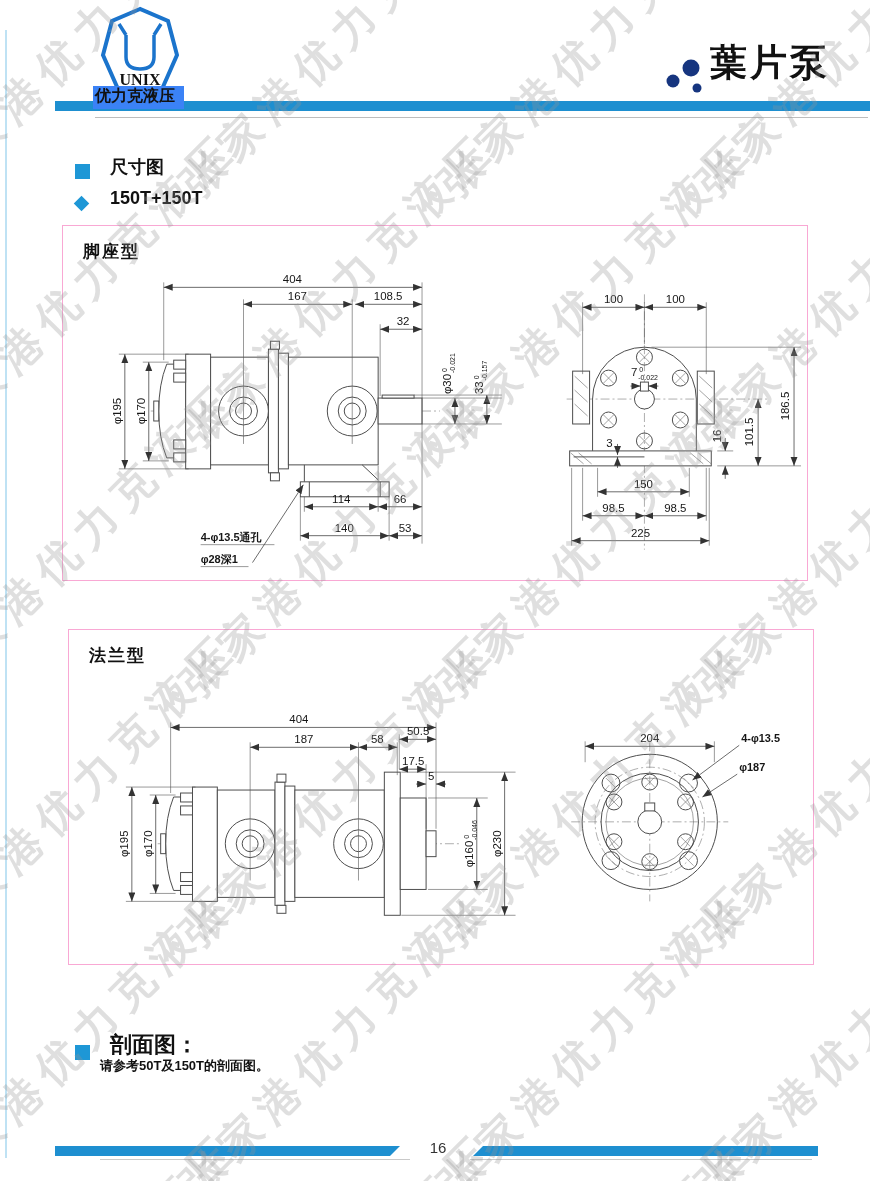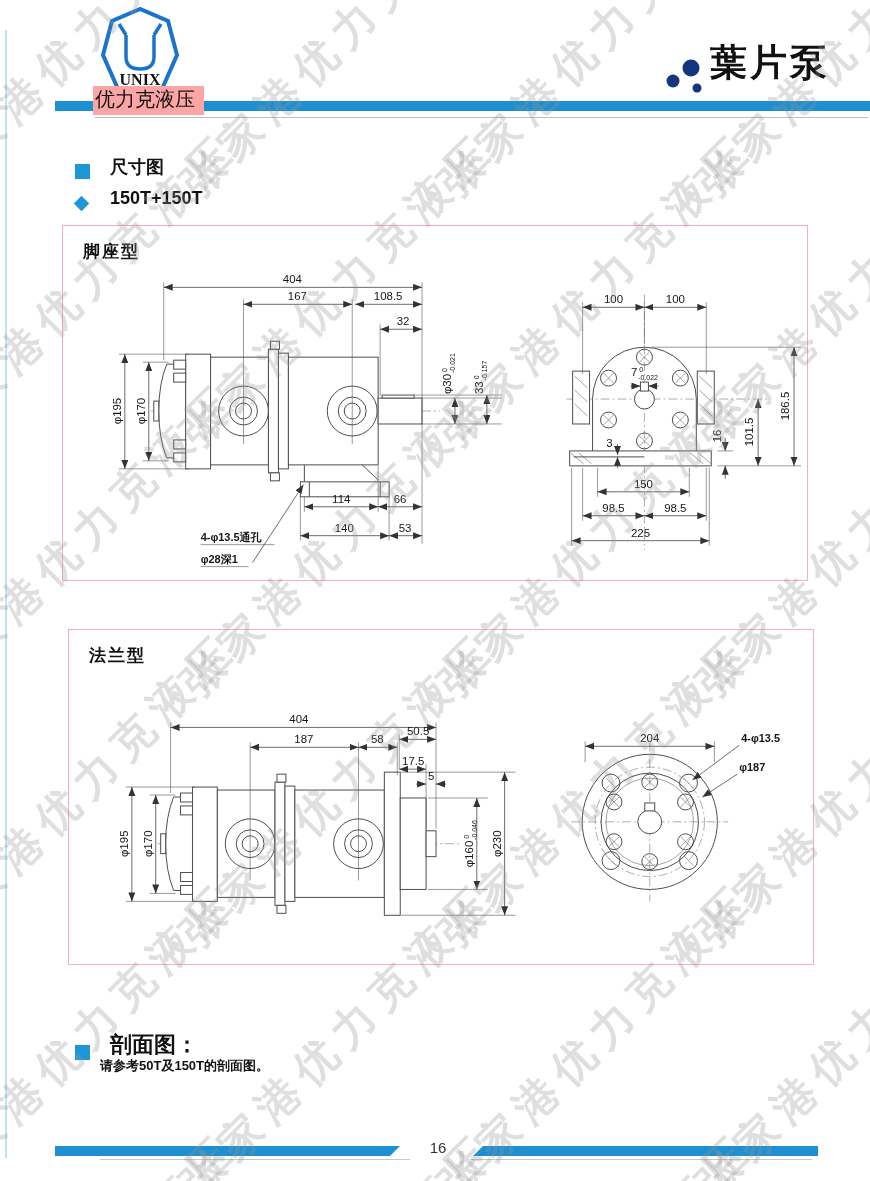--- a/index.html
+++ b/index.html
@@ -7,21 +7,21 @@
        font-family:"Liberation Sans",sans-serif;color:#111}
   .abs{position:absolute}
   
   #wm-layer{position:absolute;inset:0;z-index:6;pointer-events:none;overflow:hidden}
   .wm{position:absolute;white-space:nowrap;transform-origin:0 0;transform:rotate(-45deg);
       font-weight:700;font-size:43px;letter-spacing:10px;color:rgba(150,150,150,0.30)}
   
   #left-accent{left:5px;top:30px;width:2px;height:1128px;background:#bfe2f4}
   #logo-svg{left:92px;top:5px}
   #brand-bar{left:55px;top:101px;width:815px;height:10px;background:#1e8fd0}
-  #brand-label{left:93px;top:86px;background:#fca5a5;padding:0 9px 2px 2px;font-size:20px;font-weight:400}
+  #brand-label{left:93px;top:86px;background:#3b82f6;padding:0 9px 2px 2px;font-size:16px;font-weight:700}
   #header-grayline{left:95px;top:117px;width:773px;height:1px;background:#bdbdbd}
   #title-dots{left:663px;top:50px}
   #page-title{left:710px;top:38px;font-size:37px;font-weight:700;letter-spacing:3px}
   
   .sec-head{display:flex;align-items:flex-end;gap:20px;font-size:18px;font-weight:700}
   .sq{width:15px;height:15px;background:#1e97d6}
   .dia{width:11px;height:11px;background:#1e97d6;transform:rotate(45deg);margin-right:3px}
   #sec1{left:75px;top:155px}
   #model-line{left:76px;top:188px}
   #sec2{left:75px;top:1030px}

